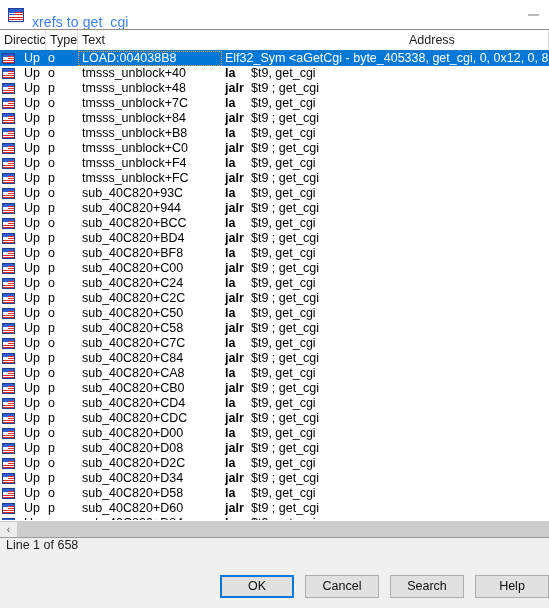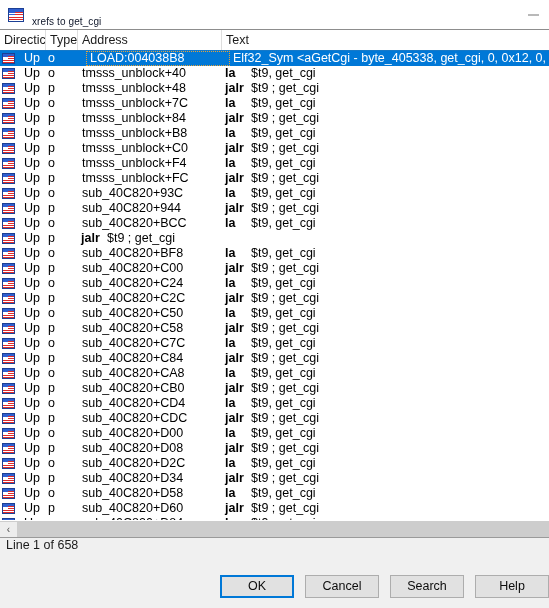--- a/index.html
+++ b/index.html
@@ -29,22 +29,22 @@
     position: relative;
   }
   .title-icon {
     width: 16px; height: 16px;
     margin-right: 8px;
     position: relative;
     flex: 0 0 auto;
   }
   .title-icon svg { display: block; }
   .title-text {
-    font-size: 10px;
-    color: #0f172a;
+    font-size: 14px;
+    color: #3b82f6;
     letter-spacing: 0.1px;
     white-space: nowrap;
     margin-top: 14px;
   }
   .win-buttons {
     position: absolute;
     right: 0; top: 0;
     height: 29px;
     display: flex;
     align-items: center;
@@ -102,21 +102,20 @@
     box-sizing: border-box;
     white-space: nowrap;
   }
   .row.selected {
     background: #0078d7;
     color: #ffffff;
   }
   .row.selected .addr-cell {
     outline: 1px dotted #e5a33a;
     outline-offset: -1px;
-    margin-left: 8px;
   }
   .cell {
     box-sizing: border-box;
     overflow: hidden;
     white-space: nowrap;
     height: 15px;
     line-height: 15px;
   }
   .icon-cell {
     width: 18px;
@@ -224,22 +223,22 @@
     <div class="win-buttons">
       <div class="win-btn">
         <span class="min-glyph"></span>
       </div>
     </div>
   </div>
 
   <div class="header-row">
     <div class="hcell c-dir">Directic</div>
     <div class="hcell c-type">Type</div>
+    <div class="hcell c-text">Text</div>
     <div class="hcell c-addr">Address</div>
-    <div class="hcell c-text">Text</div>
   </div>
 
   <div class="list-wrap">
     <div id="rows-container">
         <div class="row selected">
           <div class="cell icon-cell">
             <svg class="row-icon" viewBox="0 0 13 11">
               <rect x="0.5" y="0.5" width="12" height="10" fill="#ffffff" stroke="#1c3f94"></rect>
               <rect x="1" y="1" width="11" height="2" fill="#2f5fd0"></rect>
               <rect x="1" y="3" width="5" height="3" fill="#ffffff"></rect>
@@ -509,20 +508,21 @@
               <rect x="1" y="3" width="5" height="1" fill="#2f5fd0"></rect>
               <rect x="6" y="3" width="6" height="3" fill="#e02b2b"></rect>
               <rect x="6" y="4" width="6" height="1" fill="#ffffff"></rect>
               <rect x="1" y="6" width="11" height="4" fill="#ffffff"></rect>
               <rect x="1" y="7" width="11" height="1" fill="#e02b2b"></rect>
               <rect x="1" y="9" width="11" height="1" fill="#e02b2b"></rect>
             </svg>
           </div>
           <div class="cell dir-cell">Up</div>
           <div class="cell type-cell">p</div>
+          <div class="cell addr-cell">sub_40C820+BD4</div>
           <div class="cell text-cell">
             <span class="mnem">jalr</span>
             <span class="ops">$t9 ; get_cgi</span>
           </div>
         </div>
         <div class="row">
           <div class="cell icon-cell">
             <svg class="row-icon" viewBox="0 0 13 11">
               <rect x="0.5" y="0.5" width="12" height="10" fill="#ffffff" stroke="#1c3f94"></rect>
               <rect x="1" y="1" width="11" height="2" fill="#2f5fd0"></rect>

